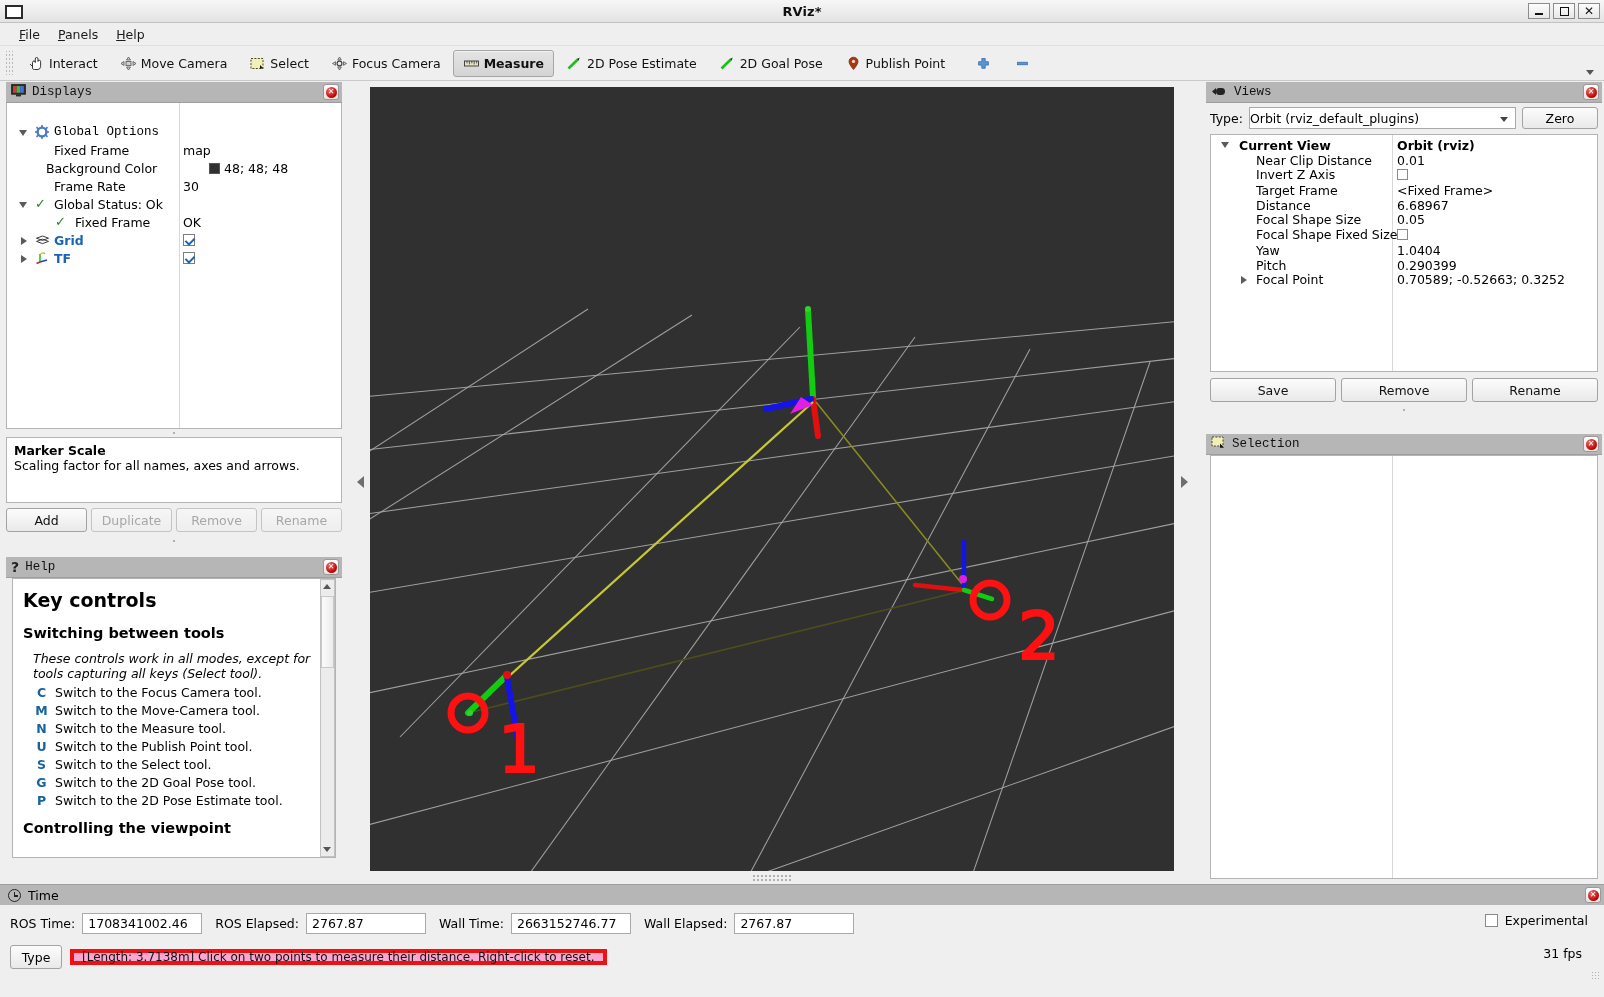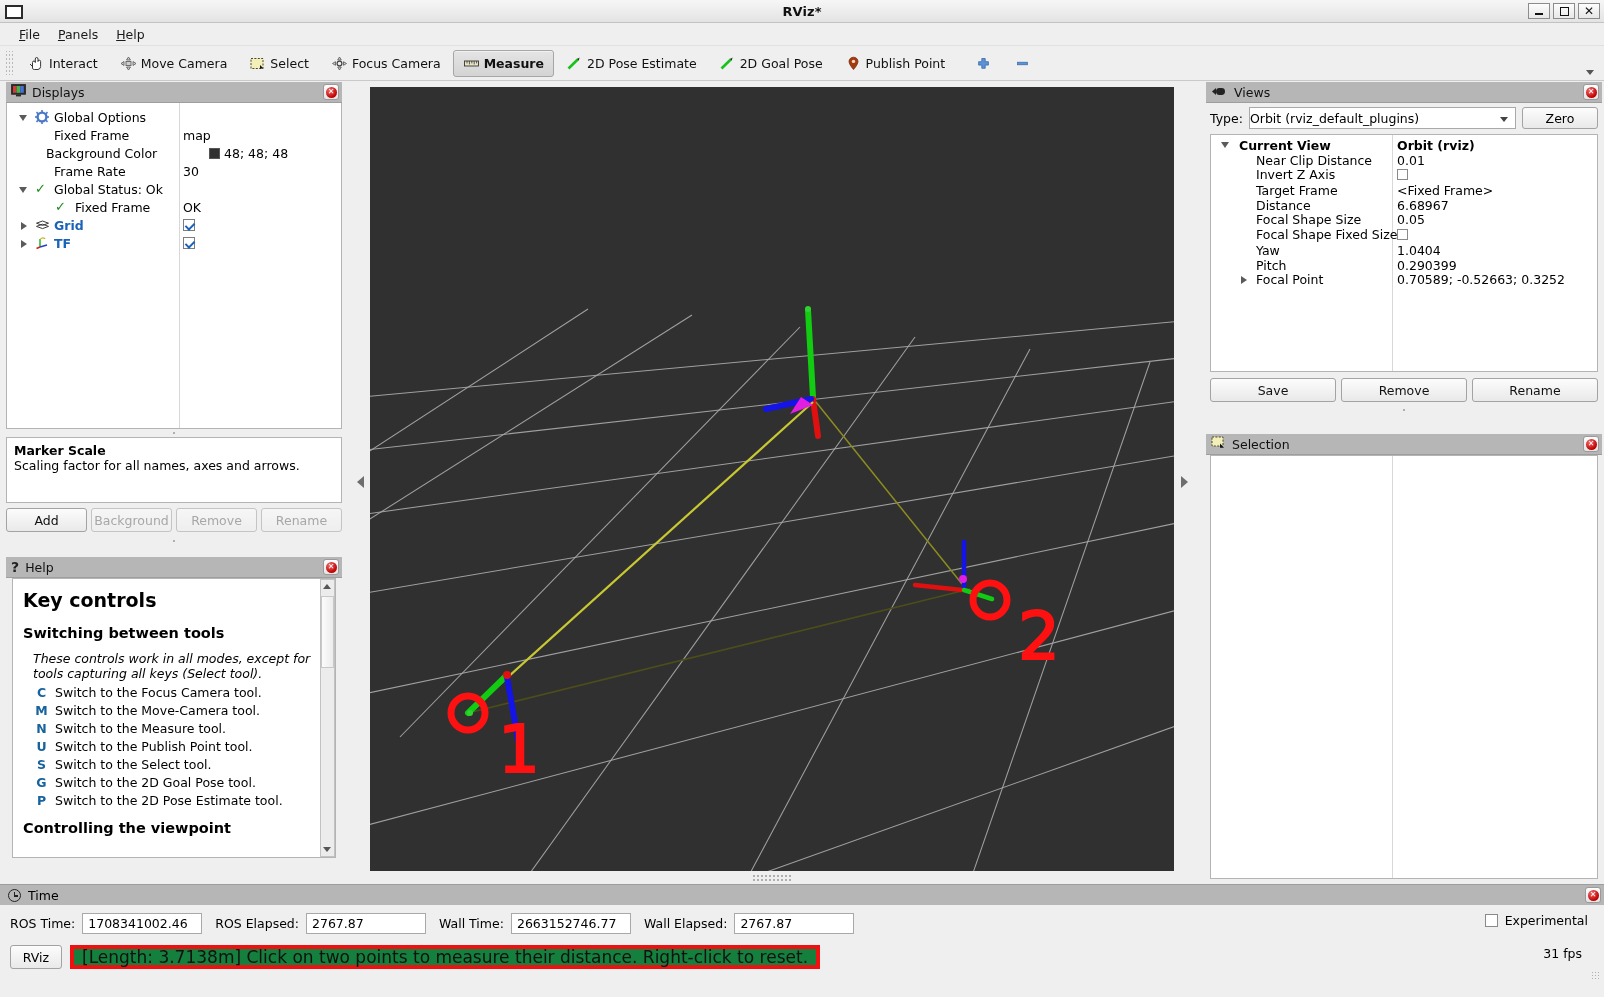--- a/index.html
+++ b/index.html
@@ -74,21 +74,21 @@
   .ticon { width:17px; height:15px; display:inline-block; position:relative; flex:0 0 auto;}
   .tb-sep { width:8px; }
 
   
   .panel-title {
     height:21px; background:#b6b6b6;
     display:flex; align-items:center; padding-left:5px; gap:6px;
     font-size:12.5px; color:#111;
     border-bottom:1px solid #9e9e9e;
   }
-  .panel-title .ptxt { flex:1; }
+  .panel-title .ptxt { flex:1;font-family:Liberation Mono, monospace; }
   .close-dot {
     width:16px; height:16px; margin-right:3px; border-radius:3px;
     background: linear-gradient(to bottom,#fdfdfd,#e4e4e4);
     border:1px solid #9a9a9a;
     display:flex; align-items:center; justify-content:center;
   }
   .close-dot i {
     width:11px; height:11px; border-radius:50%;
     background: radial-gradient(circle at 35% 30%, #f26a6a, #c00000 70%);
     display:flex; align-items:center; justify-content:center;
@@ -248,22 +248,22 @@
     height:21px; background:#fff; border:1px solid #a9a9a9; padding:0 5px;
     display:flex;align-items:center; font-size:12.5px;
   }
   .status-row { position:absolute; left:10px; top:61px; display:flex; align-items:center; gap:8px;}
   .reset-btn {
     width:52px;height:24px; border:1px solid #a3a3a3; border-radius:3px;
     background: linear-gradient(to bottom,#fcfcfc,#e9e9e9);
     font-size:12.5px; display:flex;align-items:center;justify-content:center;cursor:default;
   }
   .status-hl {
-    border:4px solid #ee1111; background:#15803d; height:24px;
-    display:flex; align-items:center; padding: 0 8px; font-size:17px; color:#111;
+    border:4px solid #ee1111; background:#f9a8d4; height:16px;
+    display:flex; align-items:center; padding: 0 8px; font-size:12px; color:#111;
   }
   .exp-row { position:absolute; right:16px; top:29px; display:flex;align-items:center; gap:7px; font-size:12.5px;}
   .exp-chk { width:13px;height:13px;border:1px solid #8a8a8a;background:#fff;}
   .fps { position:absolute; right:22px; top:62px; font-size:12.5px;}
   .grip-corner {
     position:absolute; right:3px; bottom:16px; width:10px;height:10px;
     background-image: radial-gradient(#b0b0b0 1px, transparent 1px);
     background-size:3px 3px;
   }
 </style>
@@ -426,21 +426,21 @@
         </span>
         <span class="ptxt">Displays</span>
         <span class="close-dot">
             <i>✕</i>
           </span>
       </div>
 
       <div class="tree">
         <div class="tree-col-split"></div>
 
-        <div class="trow" style="margin-top:5px;">
+        <div class="trow" style="margin-top:20px;font-family:Liberation Mono, monospace;">
           <span class="arrow-d"></span>
           <span style="position:absolute;left:28px;top:2px;">
             <svg width="14" height="14" viewBox="0 0 14 14">
               <circle cx="7" cy="7" r="4.4" fill="none" stroke="#4a79c9" stroke-width="2.4"></circle>
               <g fill="#4a79c9">
                 <rect x="6.2" y="0" width="1.6" height="2.6"></rect>
                   <rect x="6.2" y="11.4" width="1.6" height="2.6"></rect>
                 <rect x="0" y="6.2" width="2.6" height="1.6"></rect>
                   <rect x="11.4" y="6.2" width="2.6" height="1.6"></rect>
                 <rect x="1.6" y="1.8" width="1.6" height="2.6" transform="rotate(-45 2.4 3.1)"></rect>
@@ -520,21 +520,21 @@
 
     <div class="splitter-dots sp-center" style="position:absolute;left:6px;top:347px;width:336px;"></div>
 
     <div class="desc-box">
       <div style="font-weight:bold;">Marker Scale</div>
       <div>Scaling factor for all names, axes and arrows.</div>
     </div>
 
     <div class="btnrow">
       <div class="qbtn">Add</div>
-      <div class="qbtn disabled">Background</div>
+      <div class="qbtn disabled">Duplicate</div>
       <div class="qbtn disabled">Remove</div>
       <div class="qbtn disabled">Rename</div>
     </div>
 
     <div class="splitter-dots sp-center" style="position:absolute;left:6px;top:455px;width:336px;"></div>
 
     <div class="help-panel">
       <div class="panel-title">
         <span style="font-weight:bold;font-size:14px;color:#222;">?</span>
         <span class="ptxt">Help</span>
@@ -791,21 +791,21 @@
       <span style="margin-left:6px;">Wall Elapsed:</span>
       <span class="tfield" style="width:120px;">2767.87</span>
     </div>
 
     <div class="exp-row">
       <span class="exp-chk"></span>
       <span>Experimental</span>
     </div>
 
     <div class="status-row">
-      <span class="reset-btn">RViz</span>
+      <span class="reset-btn">Type</span>
       <span class="status-hl">
         <span>[Length: 3.7138m] Click on two points to measure their distance. Right-click to reset.</span>
       </span>
     </div>
 
     <div class="fps">31 fps</div>
     <div class="grip-corner"></div>
   </div>
 
 </div>

